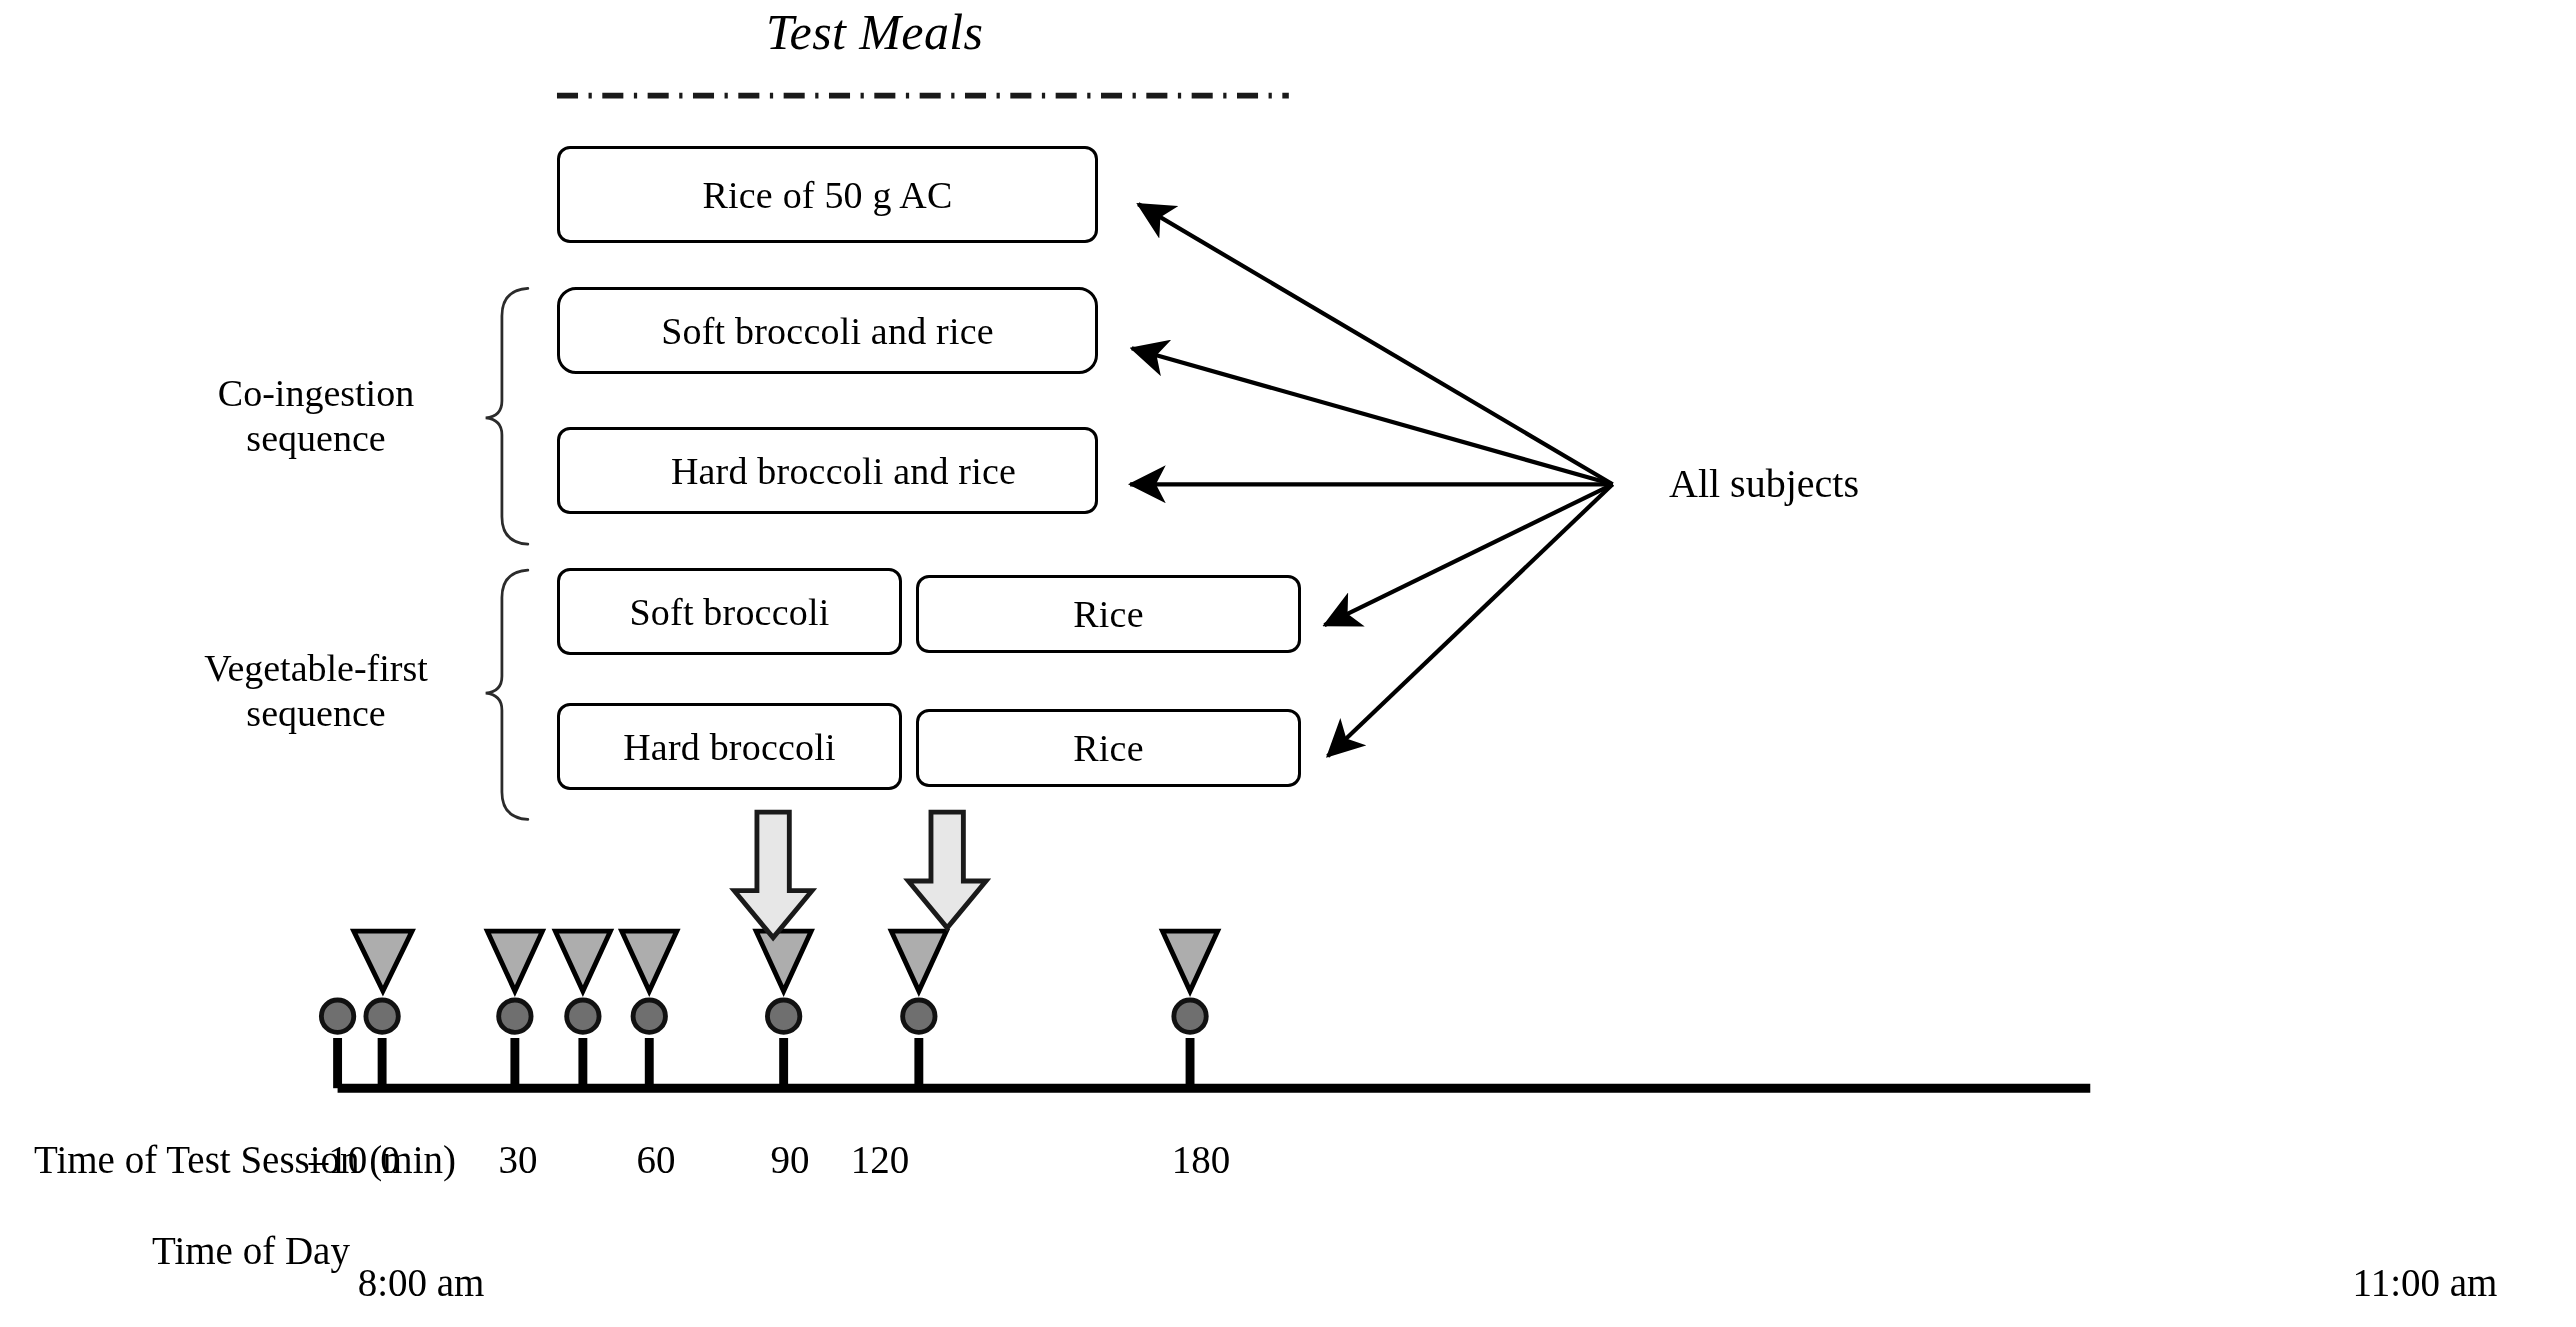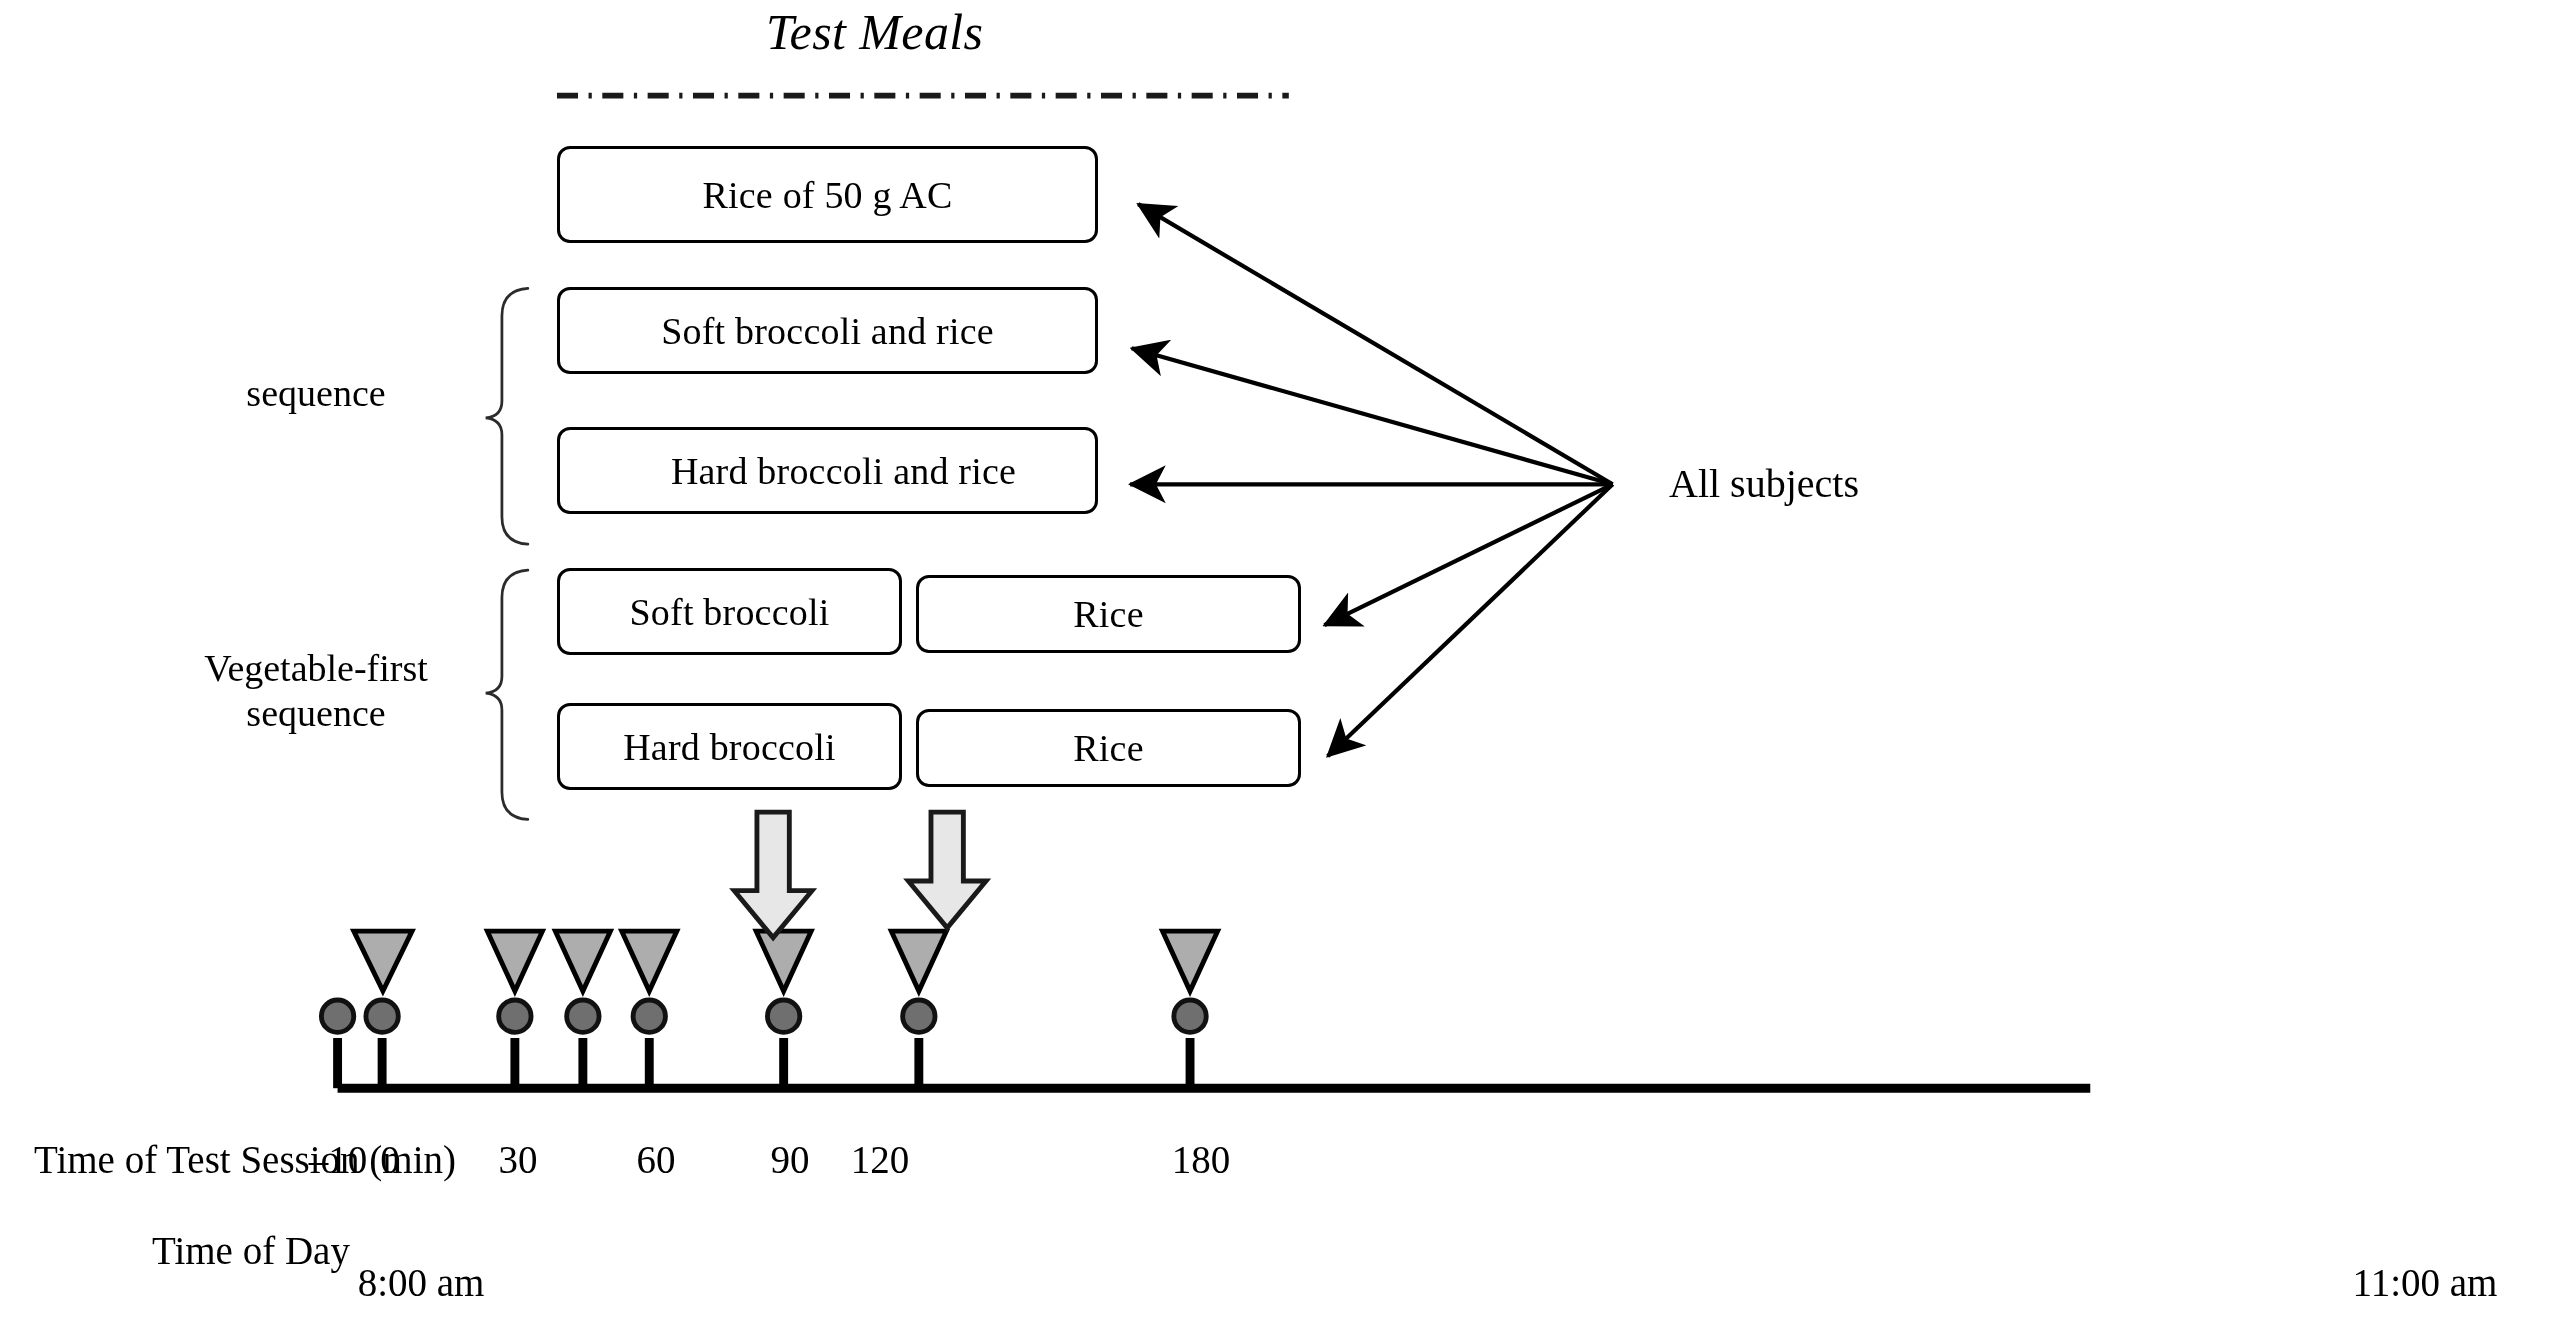--- a/index.html
+++ b/index.html
@@ -88,21 +88,21 @@
   <div class="title" style="left:766px;top:6.5px;font-style:italic;">Test Meals</div>
 
   <svg class="layer" viewBox="0 0 3182 1640" width="2576" height="1328">
     <line x1="688" y1="118" x2="1592" y2="118" stroke="#1a1a1a" stroke-width="7" stroke-dasharray="26 13 4 13" stroke-linecap="butt"></line>
   </svg>
 
   <div class="mbox" style="left:557px;top:146px;width:541px;height:97px;">
     <span>Rice of 50 g AC</span>
   </div>
 
-  <div class="mbox" style="left:557px;top:287px;width:541px;height:87px;">
+  <div class="mbox" style="left:557px;top:287px;width:541px;height:87px;border-radius:19px;">
     <span>Soft broccoli and rice</span>
   </div>
 
   <div class="mbox" style="left:557px;top:427px;width:541px;height:87px;padding-left:32px;">
     <span>Hard broccoli and rice</span>
   </div>
 
   <div class="mbox" style="left:557px;top:568px;width:345px;height:87px;">
     <span>Soft broccoli</span>
   </div>
@@ -118,20 +118,21 @@
   </div>
 
   <svg class="layer" viewBox="0 0 3182 1640" width="2576" height="1328">
 
     <path d="M 652,356 Q 620,358 620,390 L 620,495 Q 620,514 600,516 Q 620,518 620,537 L 620,638 Q 620,670 652,672" fill="none" stroke="#2b2b2b" stroke-width="3.4" stroke-linecap="round"></path>
 
     <path d="M 652,704 Q 620,706 620,738 L 620,835 Q 620,854 600,856 Q 620,858 620,877 L 620,978 Q 620,1010 652,1012" fill="none" stroke="#2b2b2b" stroke-width="3.4" stroke-linecap="round"></path>
   </svg>
 
   <div class="grouplabel" style="left:162px;top:371px;width:308px;">
+    <div>Co-ingestion</div>
     <div>sequence</div>
   </div>
 
   <div class="grouplabel" style="left:154px;top:646px;width:324px;">
     <div>Vegetable-first</div>
     <div>sequence</div>
   </div>
 
   <svg class="layer" viewBox="0 0 3182 1640" width="2576" height="1328">
     <defs>

